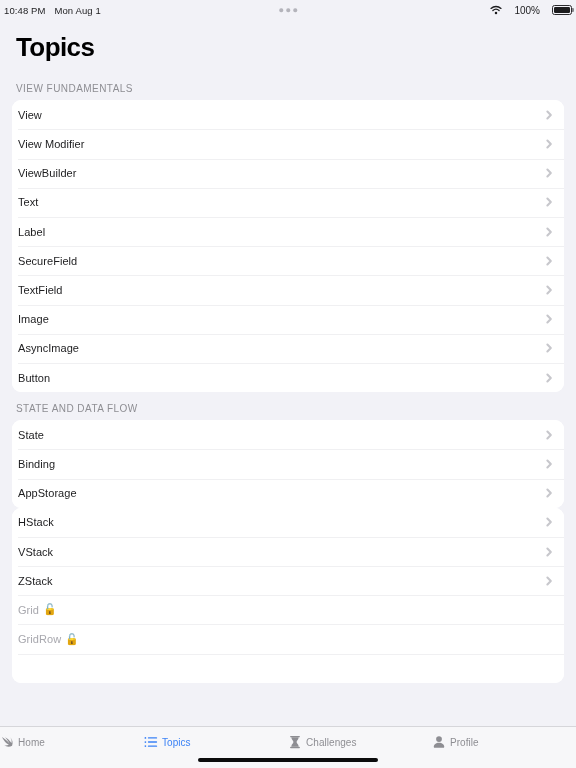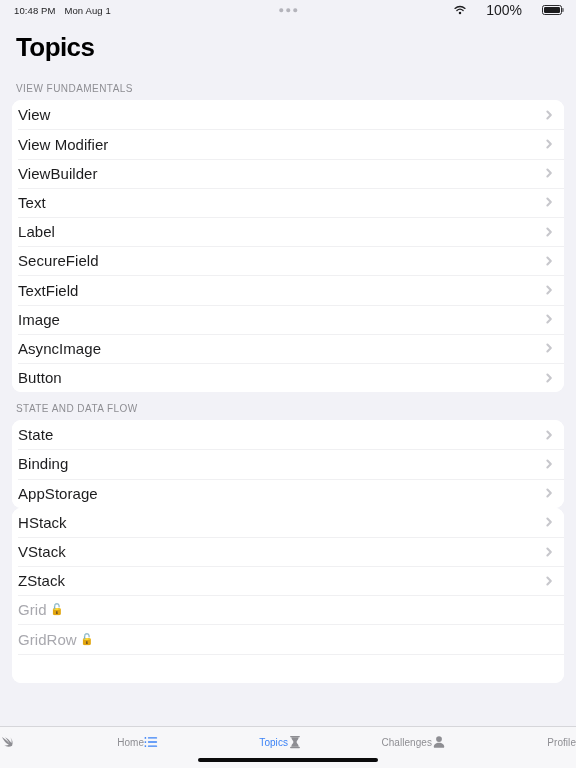--- a/index.html
+++ b/index.html
@@ -17,21 +17,21 @@
     display: flex;
     flex-direction: column;
   }
 
   
   .statusbar {
     height: 20px;
     flex: 0 0 20px;
     display: flex;
     align-items: center;
-    padding: 0 14px;
+    padding: 0 4px;
     font-size: 9.5px;
     color: #1c1c1e;
     font-weight: 500;
     position: relative;
   }
   .sb-left { display: flex; align-items: center; gap: 9px; }
   .sb-time { letter-spacing: 0.1px; }
   .sb-date { letter-spacing: 0.1px; }
   .sb-center {
     position: absolute;
@@ -40,22 +40,22 @@
     display: flex; gap: 3.5px;
     align-items: center;
   }
   .sb-dot {
     width: 3.5px; height: 3.5px;
     border-radius: 50%;
     background: #b4b4bb;
   }
   .sb-right {
     margin-left: auto;
-    display: flex; align-items: center; gap: 20px;
-    font-size: 14px;
+    display: flex; align-items: center; gap: 12px;
+    font-size: 10px;
   }
   .wifi-ico { display: block; }
   .batt {
     width: 20px; height: 9.5px;
     border: 1px solid #2b2b2e;
     border-radius: 2.5px;
     position: relative;
     display: flex; align-items: center;
     padding: 1px;
   }
@@ -115,21 +115,21 @@
   }
   .row + .row::before {
     content: "";
     position: absolute;
     left: 6px; right: 0; top: 0;
     height: 1px;
     background: #e6e6e9;
     transform: scaleY(0.6);
   }
   .row-label {
-    font-size: 15px;
+    font-size: 11px;
     color: #1c1c1e;
     letter-spacing: 0.05px;
     text-align: center;
   }
   .row.locked .row-label { color: #a8a8ae; }
   .lock-emoji {
     font-size: 11px;
     margin-left: 4px;
     line-height: 1;
   }
@@ -154,22 +154,22 @@
     border-top: 1px solid #d6d6da;
     display: flex;
     align-items: flex-start;
     padding-top: 5px;
     position: relative;
   }
   .tab {
     flex: 1 1 0;
     display: flex;
     align-items: center;
-    justify-content: space-between;
-    gap: 16px;
+    justify-content: flex-start;
+    gap: 4px;
     color: #8e8e93;
     height: 20px;
   }
   .tab.active { color: #3b82f6; }
   .tab-label {
     font-size: 10px;
     letter-spacing: 0.05px;
   }
   .tab-icon {
     width: 14px; height: 14px;

